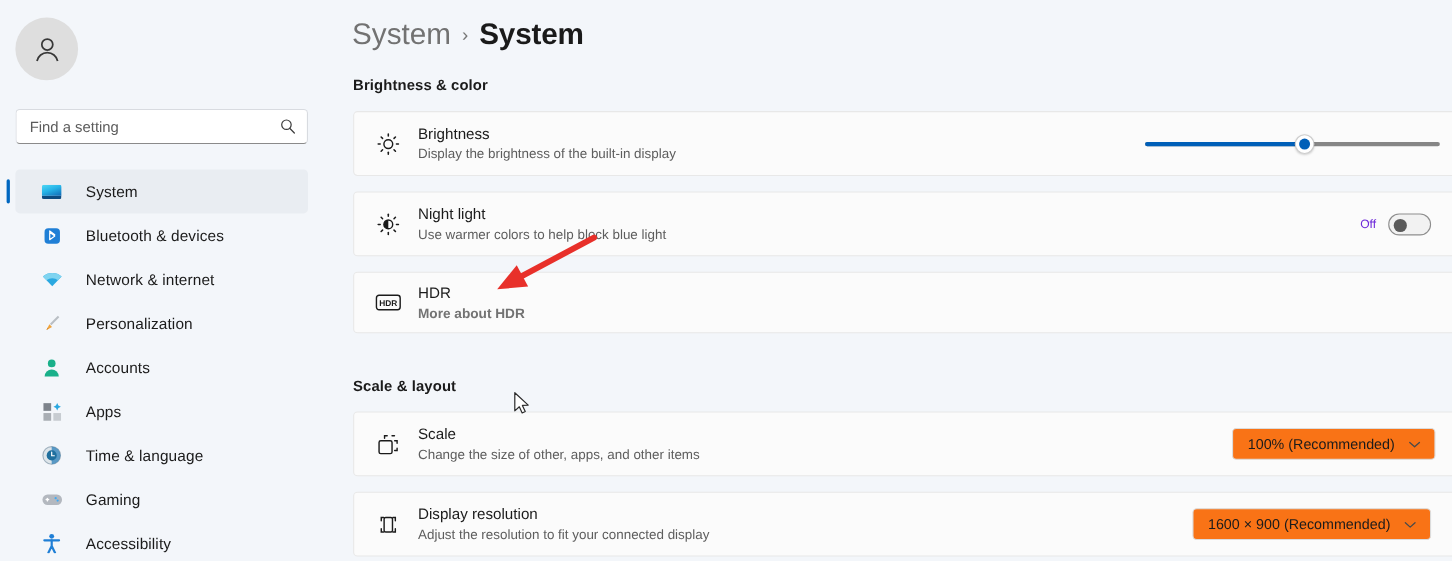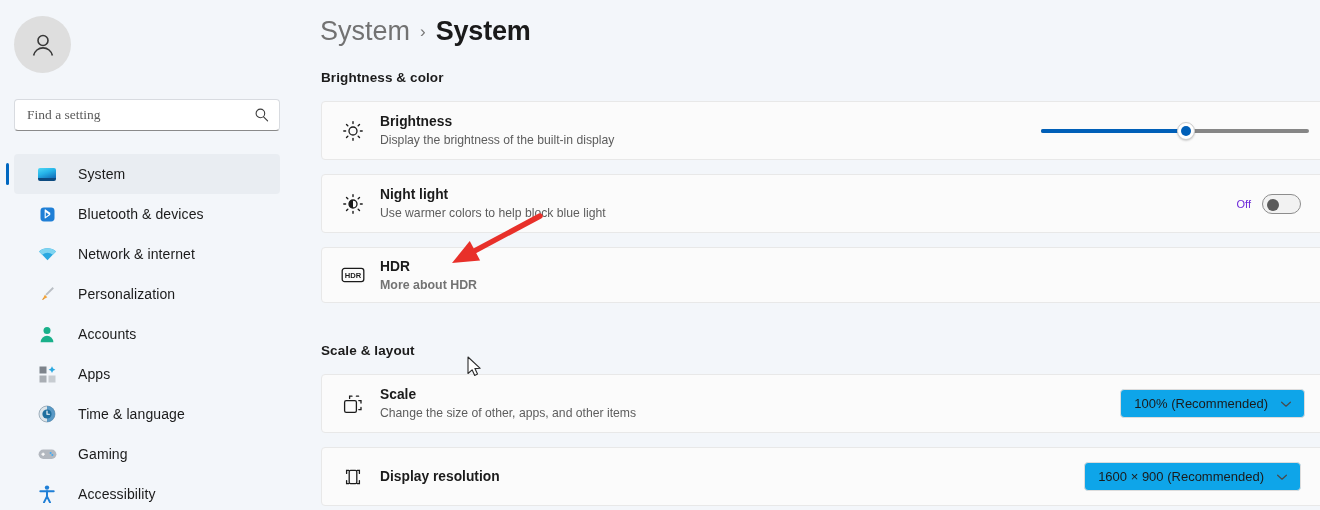--- a/index.html
+++ b/index.html
@@ -32,21 +32,21 @@
     width: 266px; height: 32px;
     background: #ffffff;
     border: 1px solid #d8dbe0;
     border-bottom: 1px solid #8a8a8a;
     border-radius: 4px;
     display: flex; align-items: center;
     padding: 0 9px 0 12px;
   }
   .searchbox input {
     flex: 1; border: none; outline: none; background: transparent;
-    font-family: Liberation Serif, serif;
+    font-family: Liberation Sans, sans-serif;
     font-size: 13.5px; color: #3b82f6;
   }
   .searchbox input::placeholder { color: #5b5b5b; }
   .search-ico { width: 16px; height: 16px; flex: 0 0 16px; }
 
   .navlist { position: absolute; left: 0; top: 154px; width: 310px; }
   .navitem {
     position: relative;
     height: 40px; margin: 0 30px 0 14px;
     border-radius: 4px;
@@ -104,21 +104,21 @@
   #card-hdr       { top: 247px; height: 56px; }
   #card-scale     { top: 374px; height: 59px; }
   #card-res       { top: 447px; height: 59px; }
 
   .rowicon {
     width: 26px; flex: 0 0 26px; height: 26px;
     display: flex; align-items: center; justify-content: center;
     margin-right: 14px;
   }
   .rowtext { flex: 1; min-width: 0; }
-  .rowtitle { font-size: 13.8px; color: #1b1b1b; line-height: 17px; font-weight: bold; }
+  .rowtitle { font-size: 13.8px; color: #1b1b1b; line-height: 17px; }
   .rowsub { font-size: 12.2px; color: #5d5d5d; line-height: 16px; margin-top: 2px; }
   .rowlink { font-size: 12.4px; color: #737373; font-weight: 700; line-height: 16px; margin-top: 2px; cursor: pointer; }
 
   .rowright { display: flex; align-items: center; }
 
   
   .slider { position: relative; width: 268px; height: 20px; margin-right: 10px; }
   .sl-track {
     position: absolute; top: 8px; left: 0; right: 0; height: 4px;
     border-radius: 2px; background: #868686;
@@ -147,21 +147,21 @@
     position: relative; margin-right: 18px;
   }
   .toggle .knob {
     position: absolute; left: 4px; top: 4px;
     width: 12px; height: 12px; border-radius: 50%; background: #5b5b5b;
   }
 
   
   .dropdown {
     height: 29px; border: 1px solid #dcdcdc; border-radius: 4px;
-    background: #0ea5e9;
+    background: #f97316;
     display: flex; align-items: center; gap: 9px;
     padding: 0 9px 0 13px; margin-right: 14px;
   }
   .dd-text { font-size: 13px; color: #1b1b1b; white-space: nowrap; }
 
   .chev { width: 18px; height: 18px; flex: 0 0 18px; }
   .chev-spacer { width: 22px; }
 
   
   .overlay { position: absolute; left: 0; top: 0; width: 1320px; height: 510px; pointer-events: none; }
@@ -413,20 +413,21 @@
 
     <div class="card" id="card-res">
       <span class="rowicon">
         <svg width="22" height="22" viewBox="0 0 22 22">
           <rect x="7.2" y="4.4" width="7.6" height="13.2" rx="1.4" fill="none" stroke="#1b1b1b" stroke-width="1.3"></rect>
           <path d="M4.6 7.4V4.4h2.2M17.4 7.4V4.4h-2.2M4.6 14.6v3h2.2M17.4 14.6v3h-2.2" fill="none" stroke="#1b1b1b" stroke-width="1.3" stroke-linecap="round"></path>
         </svg>
       </span>
       <div class="rowtext">
         <div class="rowtitle">Display resolution</div>
+        <div class="rowsub">Adjust the resolution to fit your connected display</div>
       </div>
       <div class="rowright">
         <div class="dropdown">
           <span class="dd-text">1600 × 900 (Recommended)</span>
           <svg class="chev" viewBox="0 0 18 18">
             <path d="M4.6 7.2 9 11.2l4.4-4" fill="none" stroke="#4a4a4a" stroke-width="1.2" stroke-linecap="round" stroke-linejoin="round"></path>
           </svg>
         </div>
         <span class="chev-spacer"></span>
         <span class="chev-spacer"></span>

